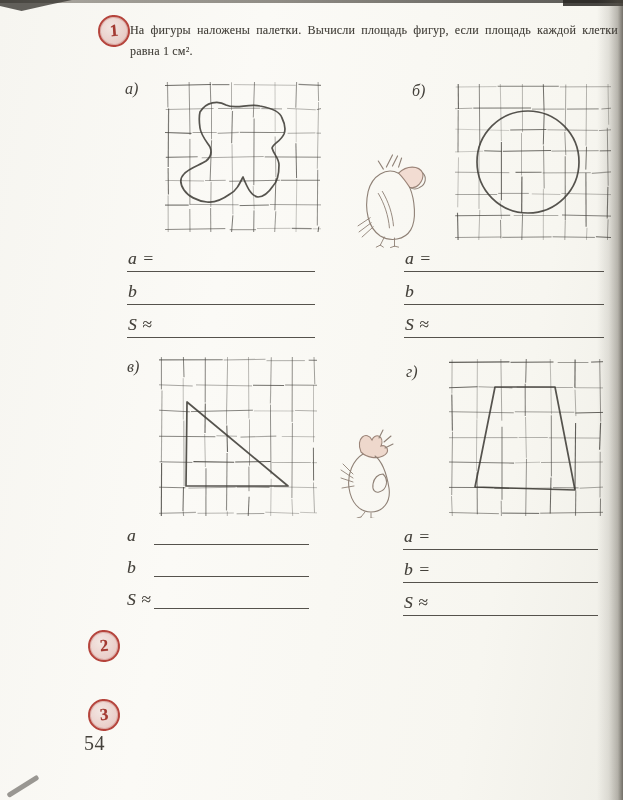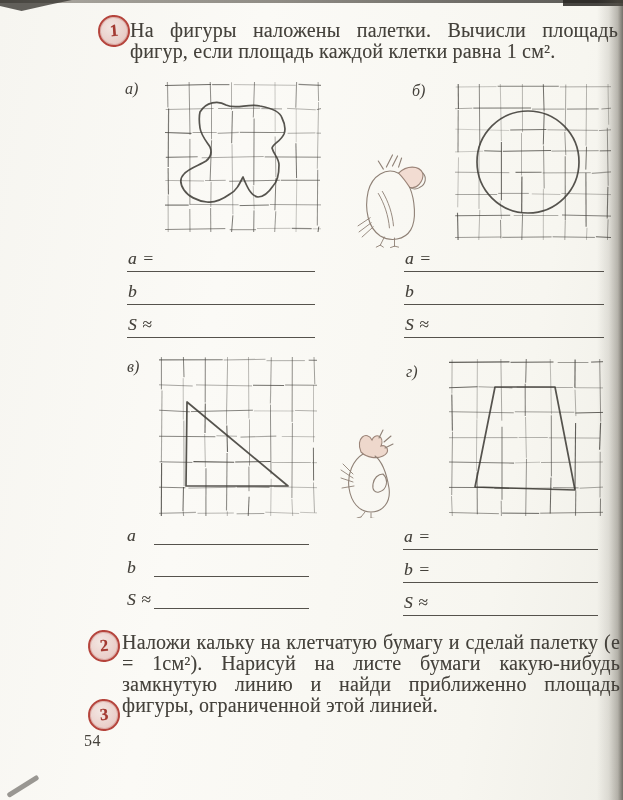--- a/index.html
+++ b/index.html
@@ -24,35 +24,35 @@
   
   .badge{
     position:absolute;width:28px;height:28px;border-radius:50%;
     border:2.5px solid #b5443c;color:#a33a32;
     background:radial-gradient(circle at 40% 35%, rgba(181,68,60,.10), rgba(181,68,60,.30));
     font-weight:bold;font-size:17px;line-height:28px;text-align:center;
     transform:rotate(-5deg);box-shadow:0 0 0 1px rgba(181,68,60,.25) inset;
     text-shadow:0.3px 0.3px 0 rgba(163,58,50,.5);
   }
   .task-text{
-    position:absolute;font-size:20px;line-height:21px;text-align:justify;
+    position:absolute;font-size:12px;line-height:21px;text-align:justify;
     letter-spacing:.2px;text-shadow:.2px .2px 0 rgba(60,55,48,.30);
   }
   .fig-label{position:absolute;font-style:italic;font-size:16px;}
   .grid{position:absolute;overflow:visible;}
   .bird{position:absolute;}
 
   .ans-block{position:absolute;}
   .ans-row{position:relative;height:30px;margin-bottom:2px;}
   .ans-row.u{border-bottom:1.3px solid #55524c;}
   .ans-label{position:absolute;left:1px;bottom:2px;font-style:italic;font-size:17.5px;
     letter-spacing:.5px;text-shadow:.2px .2px 0 rgba(60,55,48,.30);}
   .ans-row.o .ans-line{position:absolute;left:28px;right:3px;bottom:3px;border-bottom:1.3px solid #55524c;}
 
-  .page-number{position:absolute;font-size:16px;letter-spacing:.5px;}
+  .page-number{position:absolute;font-size:20px;letter-spacing:.5px;}
 </style>
 </head>
 <body>
 
 <div class="page">
 
   <div class="edge-top"></div>
   <div class="edge-top-left"></div>
   <div class="edge-top-right"></div>
   <div class="edge-right"></div>
@@ -382,18 +382,17 @@
       </div>
     <div class="ans-row u">
         <span class="ans-label">b =</span>
       </div>
     <div class="ans-row u">
         <span class="ans-label">S ≈</span>
       </div>
   </div>
 
   <div class="badge" style="left:88px;top:630px;">2</div>
-  <div class="task-text" style="left:122px;top:632px;width:498px;">Наложи кальку на клетчатую бумагу и сделай палетку (е = 1см²). Нарисуй на листе бумаги какую-нибудь замкнутую линию и найди приближенно площадь фигуры, ограниченной этой линией.</div>
 
   <div class="badge" style="left:88px;top:699px;">3</div>
 
   <div class="page-number" style="left:84px;top:732px;">54</div>
 </div>
 
 </body></html>

